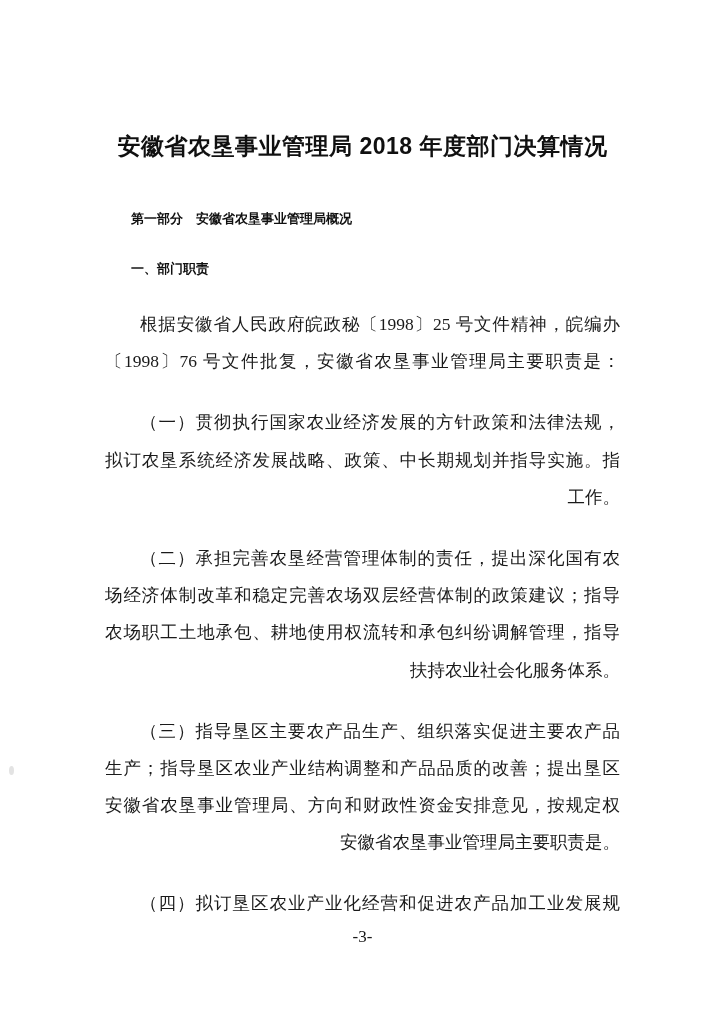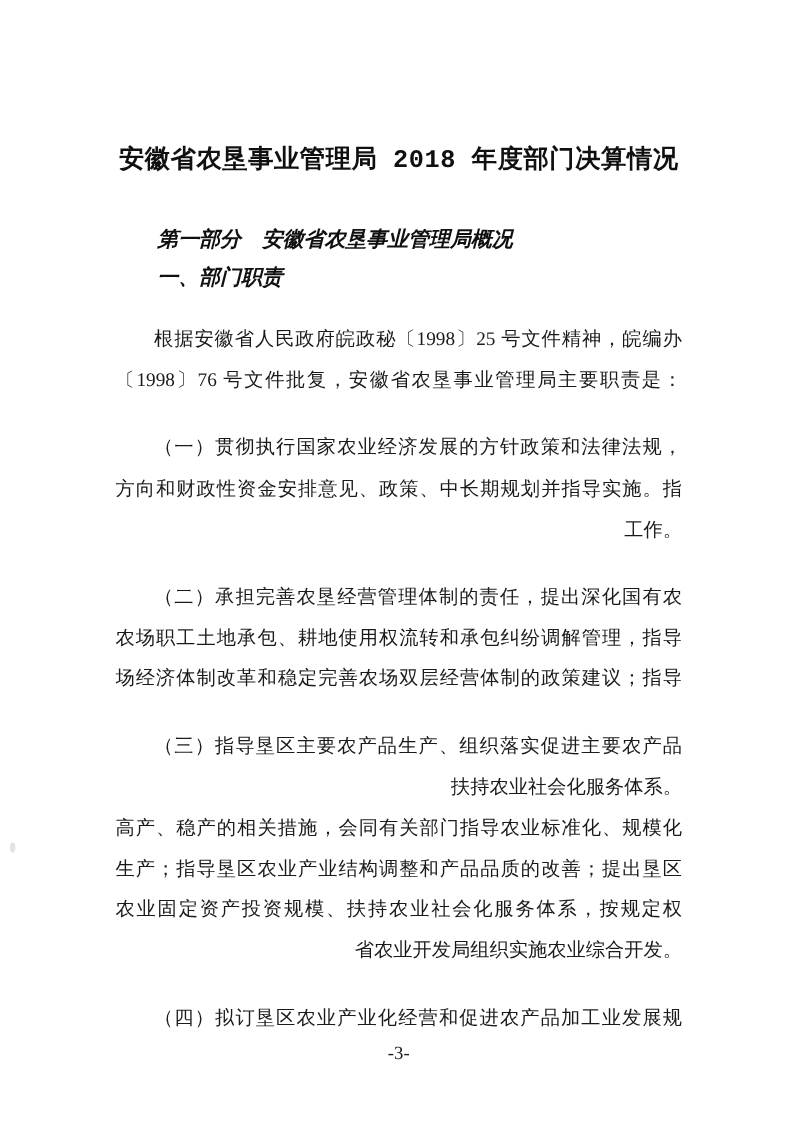--- a/index.html
+++ b/index.html
@@ -16,44 +16,43 @@
     color: #161616;
   }
   .content {
     position: absolute;
     left: 105px;
     top: 0;
     width: 515px;
   }
   .doc-title {
     margin: 130px 0 0 0;
-    font-family: Liberation Mono, monospace;
+    font-family: Liberation Sans, sans-serif;
     font-weight: 700;
     font-size: 23px;
     line-height: 32px;
     text-align: center;
     letter-spacing: 0.5px;
     color: #101010;
     white-space: nowrap;
   }
   .heading {
     font-family: "Liberation Sans", "DejaVu Sans", sans-serif;
     font-weight: 700;
-    font-size: 19px;
+    font-size: 13px;
     line-height: 26px;
     color: #101010;
     text-indent: 2em;
     white-space: nowrap;
-    font-style: italic;
   }
   .heading.part {
     margin-top: 44px;
   }
   .heading.section {
-    margin-top: 8px;
+    margin-top: 24px;
   }
   .body-text {
     margin-top: 1px;
   }
   .ln {
     font-family: "Liberation Serif", "DejaVu Serif", serif;
     font-size: 17.5px;
     line-height: 37.2px;
     height: 37.2px;
     color: #1a1a1a;
@@ -98,33 +97,32 @@
     <div class="heading part">第一部分　安徽省农垦事业管理局概况</div>
 
     <div class="heading section">一、部门职责</div>
 
     <div class="body-text">
 
       <div class="ln indent fill">根据安徽省人民政府皖政秘〔1998〕25 号文件精神，皖编办</div>
       <div class="ln fill">〔1998〕76 号文件批复，安徽省农垦事业管理局主要职责是：</div>
 
       <div class="ln indent fill">（一）贯彻执行国家农业经济发展的方针政策和法律法规，</div>
-      <div class="ln fill">方向和财政性资金安排意见、政策、中长期规划并指导实施。指</div>
+      <div class="ln fill">拟订农垦系统经济发展战略、政策、中长期规划并指导实施。指</div>
       <div class="ln">工作。</div>
 
       <div class="ln indent fill">（二）承担完善农垦经营管理体制的责任，提出深化国有农</div>
+      <div class="ln fill">场经济体制改革和稳定完善农场双层经营体制的政策建议；指导</div>
       <div class="ln fill">农场职工土地承包、耕地使用权流转和承包纠纷调解管理，指导</div>
-      <div class="ln fill">场经济体制改革和稳定完善农场双层经营体制的政策建议；指导</div>
+      <div class="ln">扶持农业社会化服务体系。</div>
+
       <div class="ln indent fill">（三）指导垦区主要农产品生产、组织落实促进主要农产品</div>
-
-      <div class="ln">扶持农业社会化服务体系。</div>
-      <div class="ln fill">高产、稳产的相关措施，会同有关部门指导农业标准化、规模化</div>
       <div class="ln fill">生产；指导垦区农业产业结构调整和产品品质的改善；提出垦区</div>
-      <div class="ln fill">农业固定资产投资规模、扶持农业社会化服务体系，按规定权</div>
-      <div class="ln">省农业开发局组织实施农业综合开发。</div>
+      <div class="ln fill">安徽省农垦事业管理局、方向和财政性资金安排意见，按规定权</div>
+      <div class="ln">安徽省农垦事业管理局主要职责是。</div>
 
       <div class="ln indent fill">（四）拟订垦区农业产业化经营和促进农产品加工业发展规</div>
 
     </div>
 
     <div class="page-number">-3-</div>
 
   </div>
 
   <div class="scan-speck"></div>

